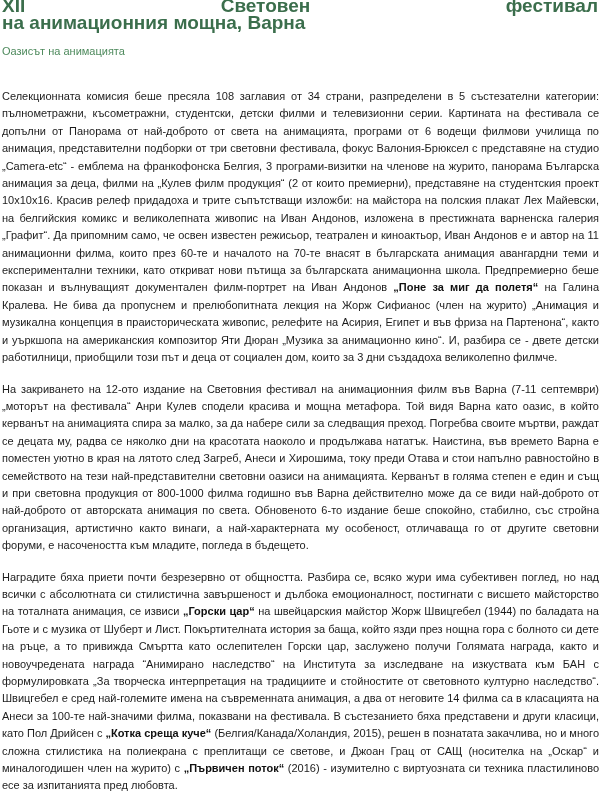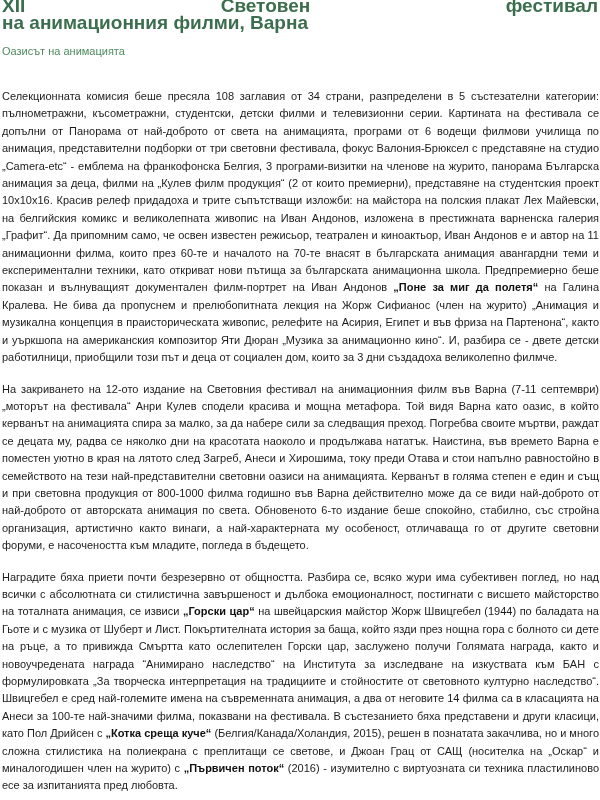--- a/index.html
+++ b/index.html
@@ -39,21 +39,21 @@
 </head>
 <body>
 
 <header>
   <h1 class="title">
     <span class="title-line1">
       <span>XII</span>
       <span>Световен</span>
       <span>фестивал</span>
     </span>
-    <span class="title-line2">на анимационния филми, Варна</span>
+    <span class="title-line2">на анимационния мощна, Варна</span>
   </h1>
   <div class="subtitle">Оазисът на анимацията</div>
 </header>
 
 <main class="article">
   <p class="para"><span>Селекционната комисия беше пресяла 108 заглавия от 34 страни, разпределени в 5 състезателни категории: пълнометражни, късометражни, студентски, детски филми и телевизионни серии. Картината на фестивала се допълни от Панорама от най-доброто от света на анимацията, програми от 6 водещи филмови училища по анимация, представителни подборки от три световни фестивала, фокус Валония-Брюксел с представяне на студио „Camera-etc“ - емблема на франкофонска Белгия, 3 програми-визитки на членове на журито, панорама Българска анимация за деца, филми на „Кулев филм продукция“ (2 от които премиерни), представяне на студентския проект 10x10x16. Красив релеф придадоха и трите съпътстващи изложби: на майстора на полския плакат Лех Майевски, на белгийския комикс и великолепната живопис на Иван Андонов, изложена в престижната варненска галерия „Графит“. Да припомним само, че освен известен режисьор, театрален и киноактьор, Иван Андонов е и автор на 11 анимационни филма, които през 60-те и началото на 70-те внасят в българската анимация авангардни теми и експериментални техники, като откриват нови пътища за българската анимационна школа. Предпремиерно беше показан и вълнуващият документален филм-портрет на Иван Андонов </span><b>„Поне за миг да полетя“</b><span> на Галина Кралева. Не бива да пропуснем и прелюбопитната лекция на Жорж Сифианос (член на журито) „Анимация и музикална концепция в праисторическата живопис, релефите на Асирия, Египет и във фриза на Партенона“, както и уъркшопа на американския композитор Яти Дюран „Музика за анимационно кино“. И, разбира се - двете детски работилници, приобщили този път и деца от социален дом, които за 3 дни създадоха великолепно филмче.</span></p>
 
   <p class="para">На закриването на 12-ото издание на Световния фестивал на анимационния филм във Варна (7-11 септември) „моторът на фестивала“ Анри Кулев сподели красива и мощна метафора. Той видя Варна като оазис, в който керванът на анимацията спира за малко, за да набере сили за следващия преход. Погребва своите мъртви, раждат се децата му, радва се няколко дни на красотата наоколо и продължава нататък. Наистина, във времето Варна е поместен уютно в края на лятото след Загреб, Анеси и Хирошима, току преди Отава и стои напълно равностойно в семейството на тези най-представителни световни оазиси на анимацията. Керванът в голяма степен е един и същ и при световна продукция от 800-1000 филма годишно във Варна действително може да се види най-доброто от най-доброто от авторската анимация по света. Обновеното 6-то издание беше спокойно, стабилно, със стройна организация, артистично както винаги, а най-характерната му особеност, отличаваща го от другите световни форуми, е насочеността към младите, погледа в бъдещето.</p>
 
   <p class="para"><span>Наградите бяха приети почти безрезервно от общността. Разбира се, всяко жури има субективен поглед, но над всички с абсолютната си стилистична завършеност и дълбока емоционалност, постигнати с висшето майсторство на тоталната анимация, се извиси </span><b>„Горски цар“</b><span> на швейцарския майстор Жорж Швицгебел (1944) по баладата на Гьоте и с музика от Шуберт и Лист. Покъртителната история за баща, който язди през нощна гора с болното си дете на ръце, а то привижда Смъртта като ослепителен Горски цар, заслужено получи Голямата награда, както и новоучредената награда “Анимирано наследство“ на Института за изследване на изкуствата към БАН с формулировката „За творческа интерпретация на традициите и стойностите от световното културно наследство“. Швицгебел е сред най-големите имена на съвременната анимация, а два от неговите 14 филма са в класацията на Анеси за 100-те най-значими филма, показвани на фестивала. В състезанието бяха представени и други класици, като Пол Дрийсен с </span><b>„Котка среща куче“</b><span> (Белгия/Канада/Холандия, 2015), решен в познатата закачлива, но и много сложна стилистика на полиекрана с преплитащи се светове, и Джоан Грац от САЩ (носителка на „Оскар“ и миналогодишен член на журито) с </span><b>„Първичен поток“</b><span> (2016) - изумително с виртуозната си техника пластилиново есе за изпитанията пред любовта.</span></p>

